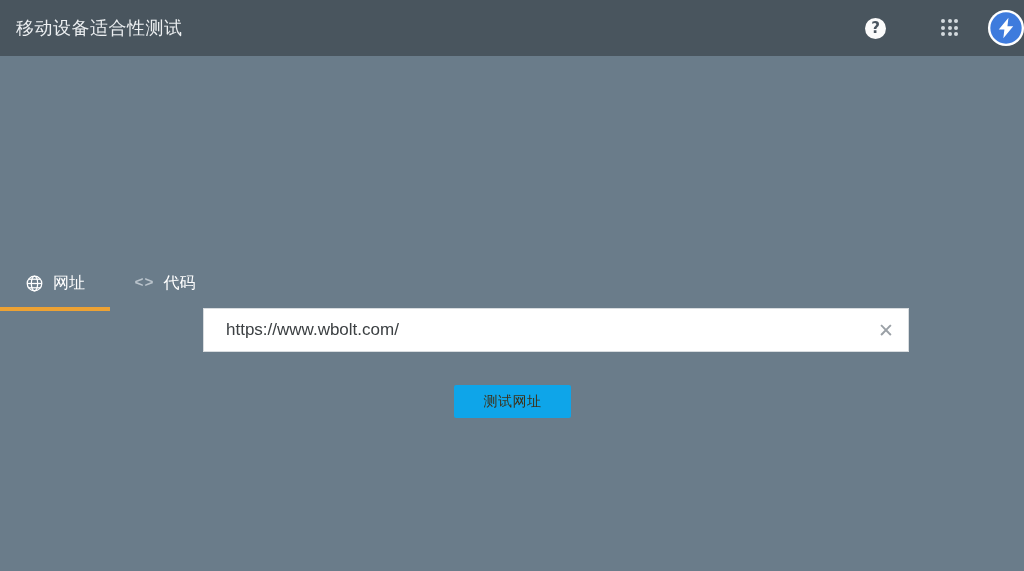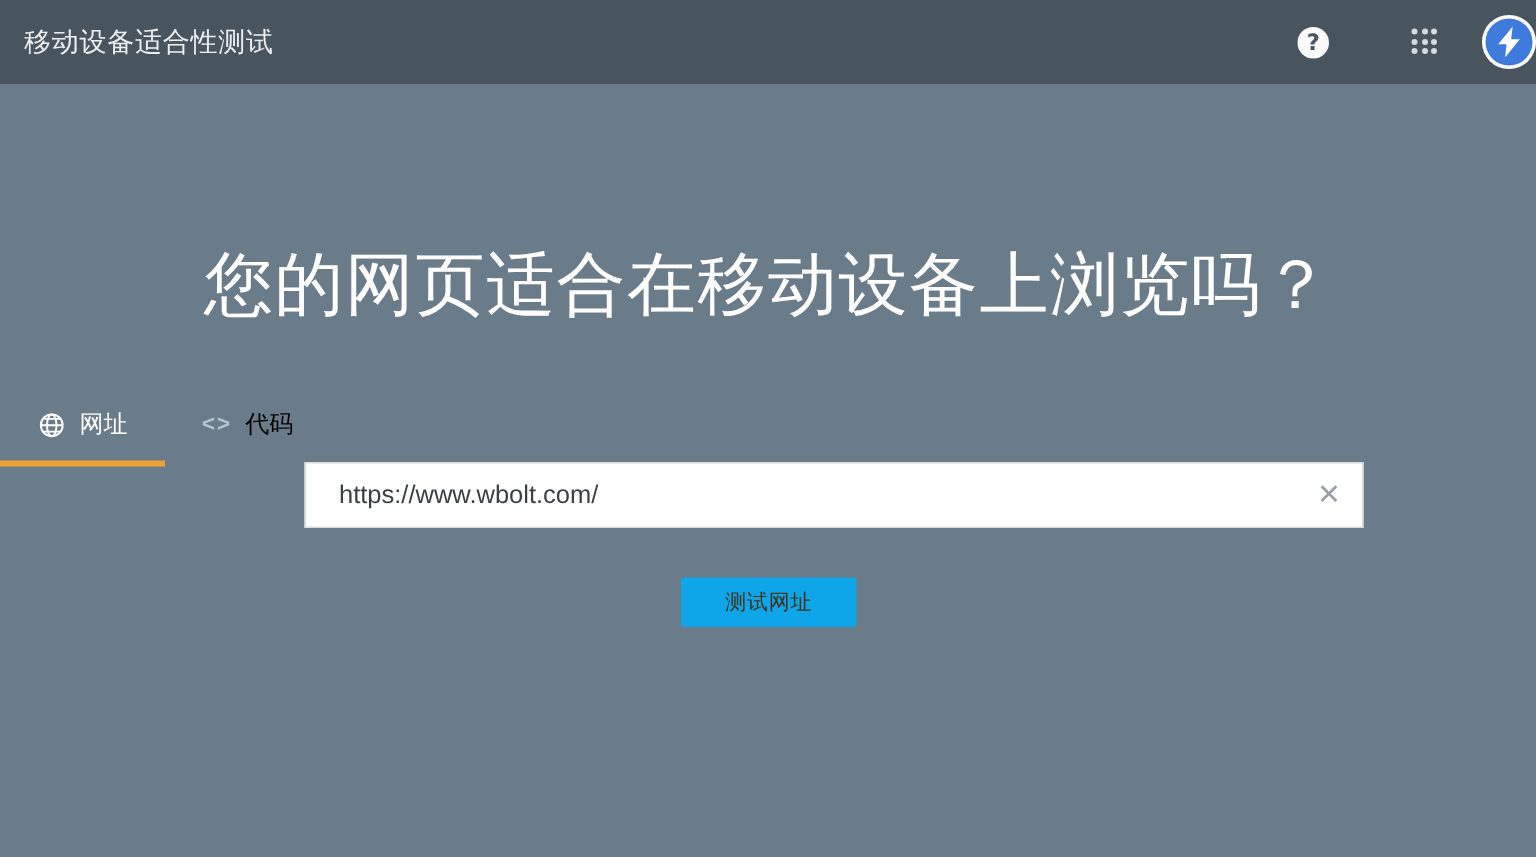--- a/index.html
+++ b/index.html
@@ -130,21 +130,21 @@
   .tab.url-tab { width: 110px; }
   .tab.code-tab { width: 110px; }
 
   .tab-label {
     font-size: 16px;
     margin-left: 9px;
     white-space: nowrap;
   }
 
   .tab.active .tab-label { color: #ffffff; }
-  .tab.inactive .tab-label { color: #000000; font-family: Liberation Serif, serif; }
+  .tab.inactive .tab-label { color: #ffffff; font-family: Liberation Serif, serif; }
 
   .tab.active .tab-icon { color: #ffffff; }
   .tab.inactive .tab-icon { color: #bac4cc; }
 
   .tab-icon {
     display: flex;
     align-items: center;
     justify-content: center;
   }
 
@@ -247,21 +247,20 @@
       <circle cx="20" cy="20" r="19" fill="#ffffff"></circle>
       <circle cx="20" cy="20" r="16.5" fill="#3e7bdd"></circle>
       <path d="M22.6 9.2 L12.4 21.6 L18.3 21.6 L17.2 30.8 L27.6 18.1 L21.5 18.1 Z" fill="#ffffff"></path>
     </svg>
 
   </div>
 </div>
 
 <div class="main">
 
-  <div class="headline">您的网页适合在移动设备上浏览吗？</div>
 
   <div class="tabs">
 
     <div class="tab url-tab active">
       <span class="tab-icon">
         <svg width="19" height="19" viewBox="0 0 24 24" fill="none" stroke="currentColor" stroke-width="1.6">
           <circle cx="12" cy="12" r="9.2"></circle>
           <ellipse cx="12" cy="12" rx="4" ry="9.2"></ellipse>
           <line x1="2.8" y1="12" x2="21.2" y2="12"></line>
           <line x1="4.4" y1="6.6" x2="19.6" y2="6.6"></line>

